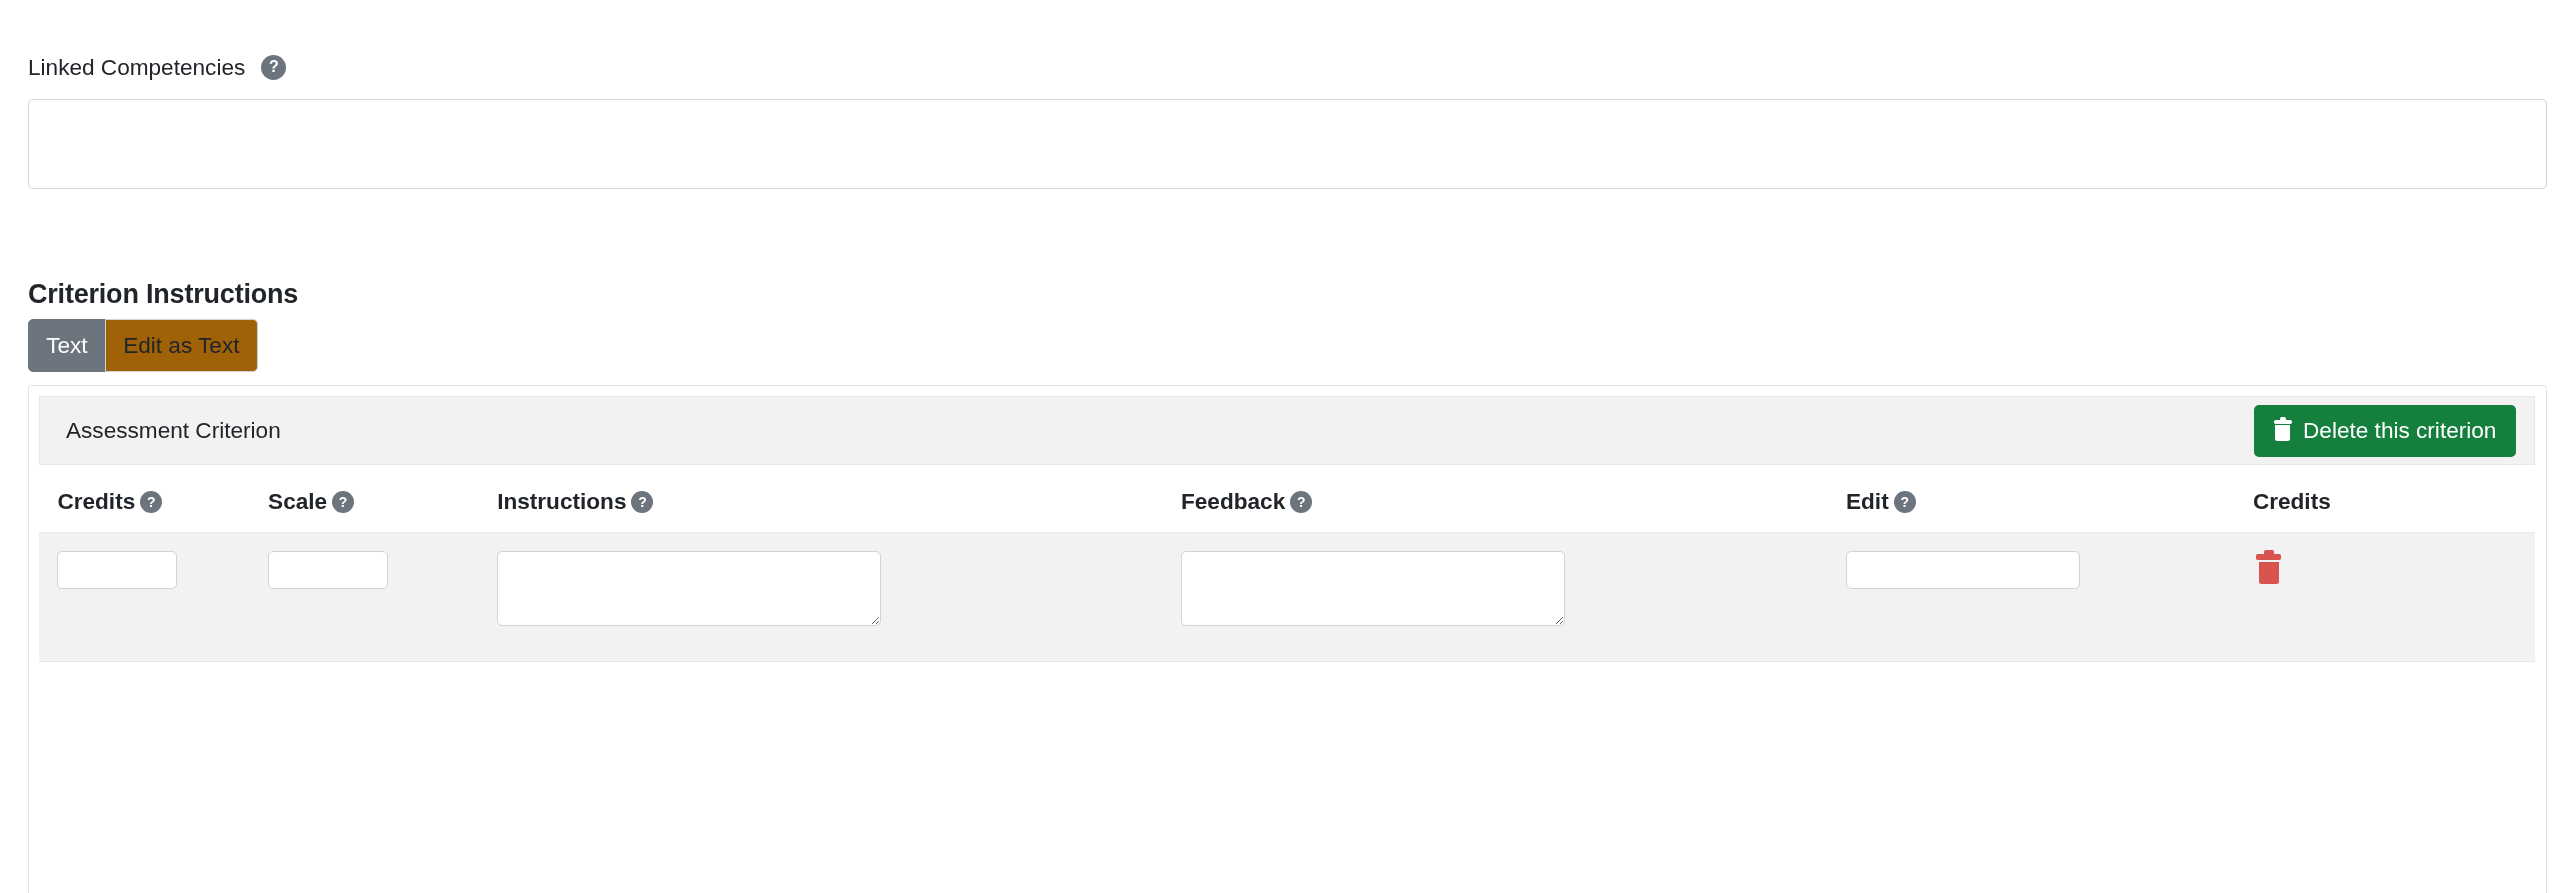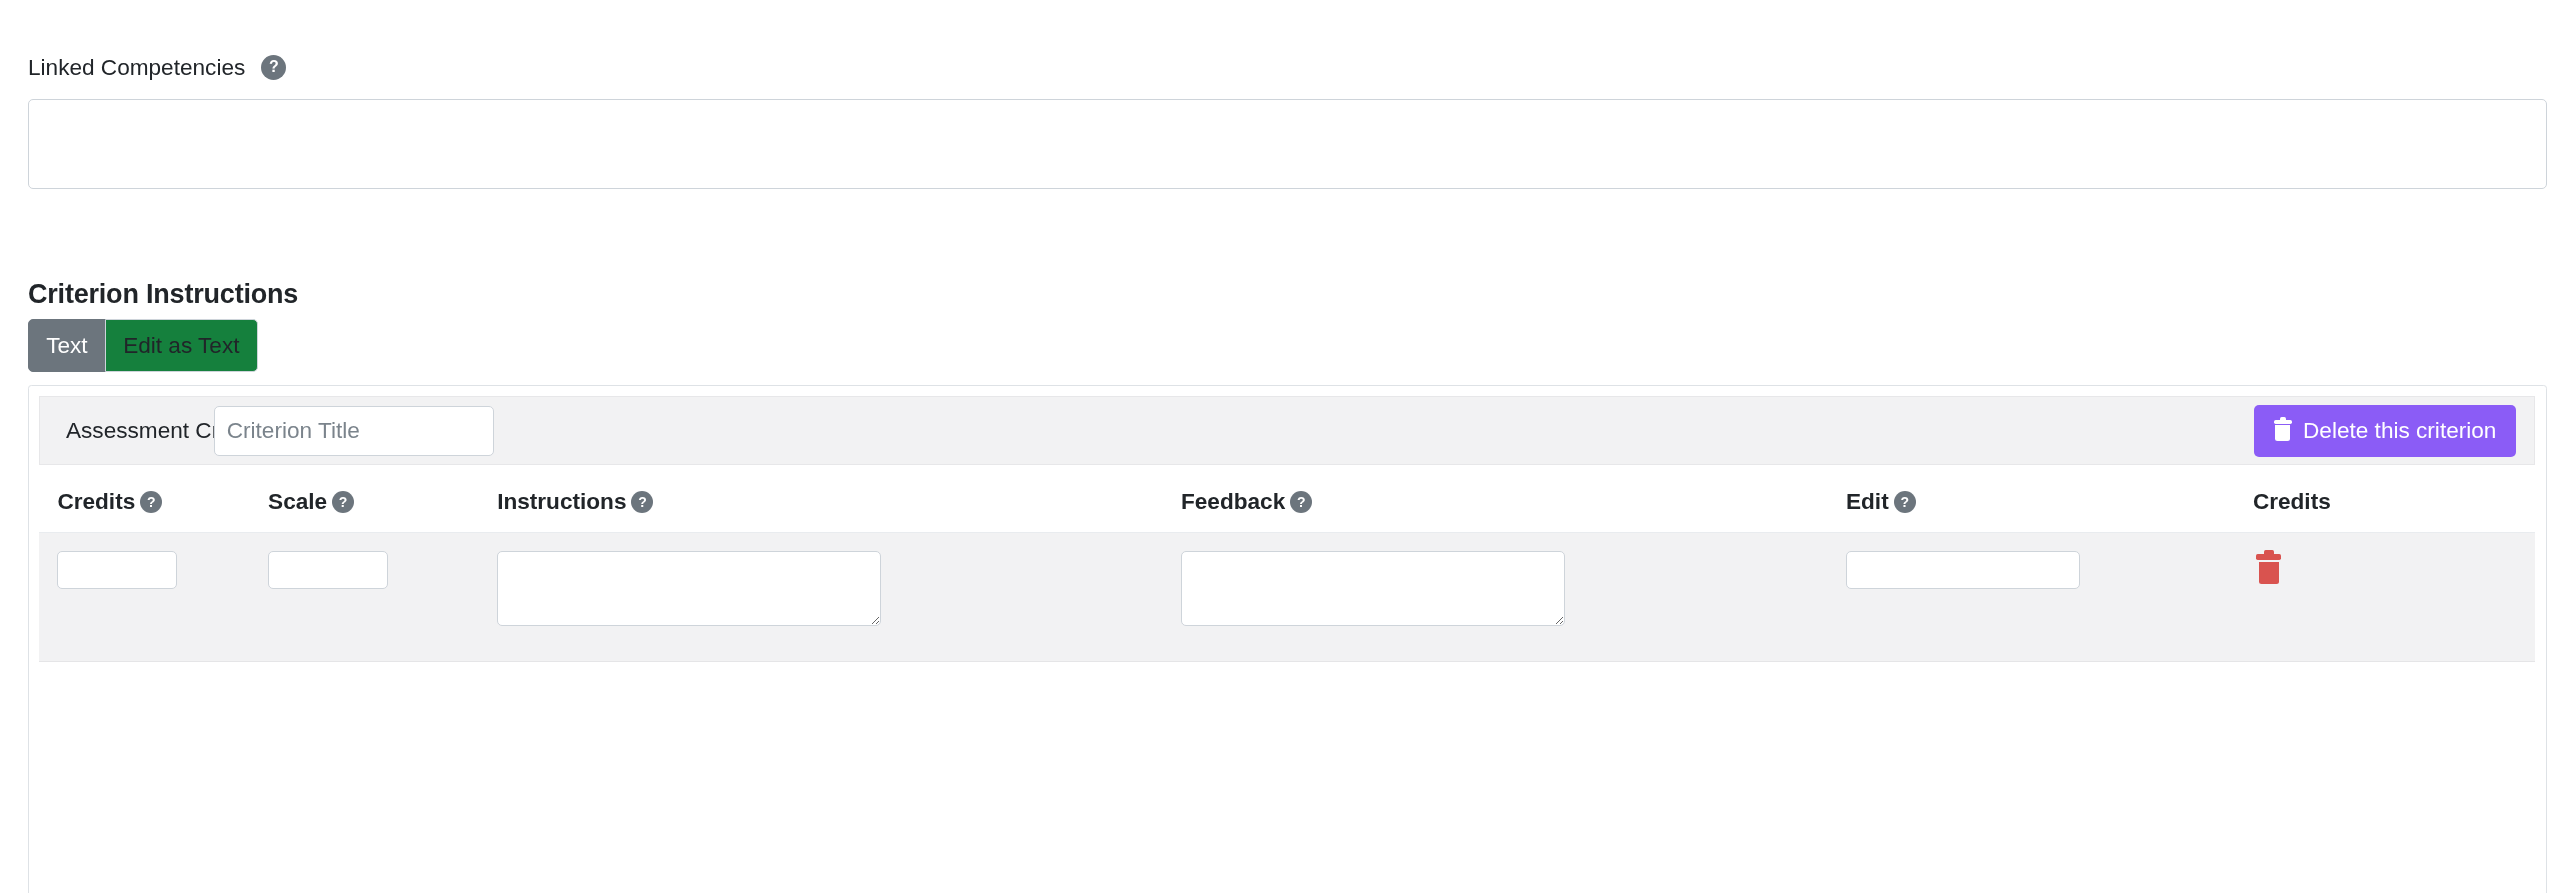--- a/index.html
+++ b/index.html
@@ -111,21 +111,21 @@
     white-space: nowrap;
   }
   .tab-btn.active {
     background: #6c757d;
     color: #ffffff;
     border-color: #6c757d;
     border-top-left-radius: 5px;
     border-bottom-left-radius: 5px;
   }
   .tab-btn.inactive {
-    background: #15803d;
+    background: #a16207;
     color: #212529;
     border-color: #ced4da;
     border-top-right-radius: 5px;
     border-bottom-right-radius: 5px;
     margin-left: -1.7px;
   }
 
   
   .panel {
     position: absolute;
@@ -178,21 +178,21 @@
 
   .btn-delete-criterion {
     position: absolute;
     right: 17.6px;
     height: 52px;
     box-sizing: border-box;
     display: inline-flex;
     align-items: center;
     gap: 11px;
     padding: 0 20px;
-    background: #8b5cf6;
+    background: #15803d;
     border: none;
     border-radius: 5px;
     color: #ffffff;
     font-family: "Liberation Sans", sans-serif;
     font-size: 22.6px;
     cursor: pointer;
     white-space: nowrap;
   }
   .trash-glyph {
     display: inline-block;
@@ -331,21 +331,20 @@
 
   <div class="btn-group">
     <button class="tab-btn active">Text</button>
     <button class="tab-btn inactive">Edit as Text</button>
   </div>
 
   <div class="panel">
 
     <div class="criterion-head">
       <span class="criterion-label">Assessment Criterion</span>
-      <input class="criterion-title-input" type="text" placeholder="Criterion Title" style="">
       <button class="btn-delete-criterion">
         <span class="trash-glyph">
             <span class="trash-lid"></span>
           </span>
         <span>Delete this criterion</span>
       </button>
     </div>
 
     <table class="ctable">
       <colgroup>

